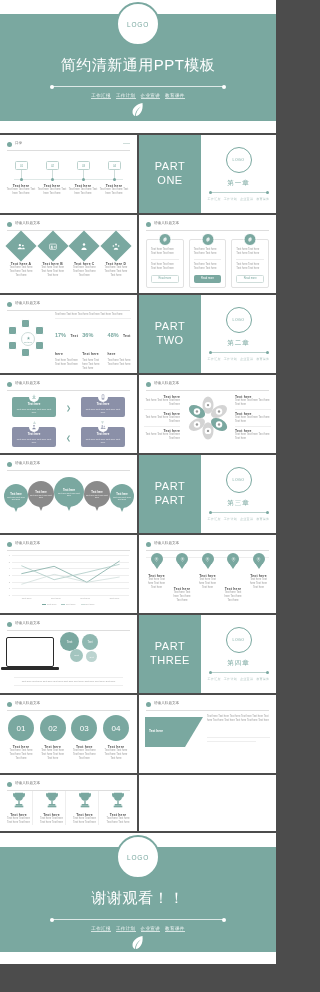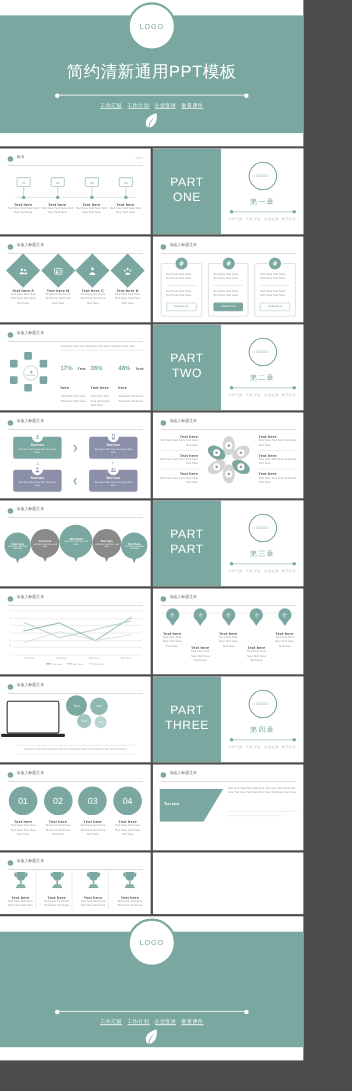--- a/index.html
+++ b/index.html
@@ -912,20 +912,21 @@
     <div class="half" style="height:56px"></div>
   </div>
 
   <div class="gap"></div>
 
   <div class="cover" style="height:131px">
     <div class="cover-band"></div>
     <div class="logo-ring">
       <span>LOGO</span>
     </div>
+    <div class="cover-title">谢谢观看！！</div>
     <div class="cover-rule"></div>
     <div class="cover-sub">
       <b>工作汇报</b><b>工作计划</b><b>企业宣讲</b><b>教育课件</b>
     </div>
     <div class="leaf">
       <svg width="13" height="15" viewBox="0 0 13 15">
           <path d="M11 1C5 2 1 6 1 10c0 2 1 3.5 2.5 4 .2-4 2.5-7.5 6-9.5C6.5 7 4.5 10 4.3 14c4-.5 7.7-5 6.7-13z" fill="#fff"></path>
         </svg>
     </div>
   </div>

